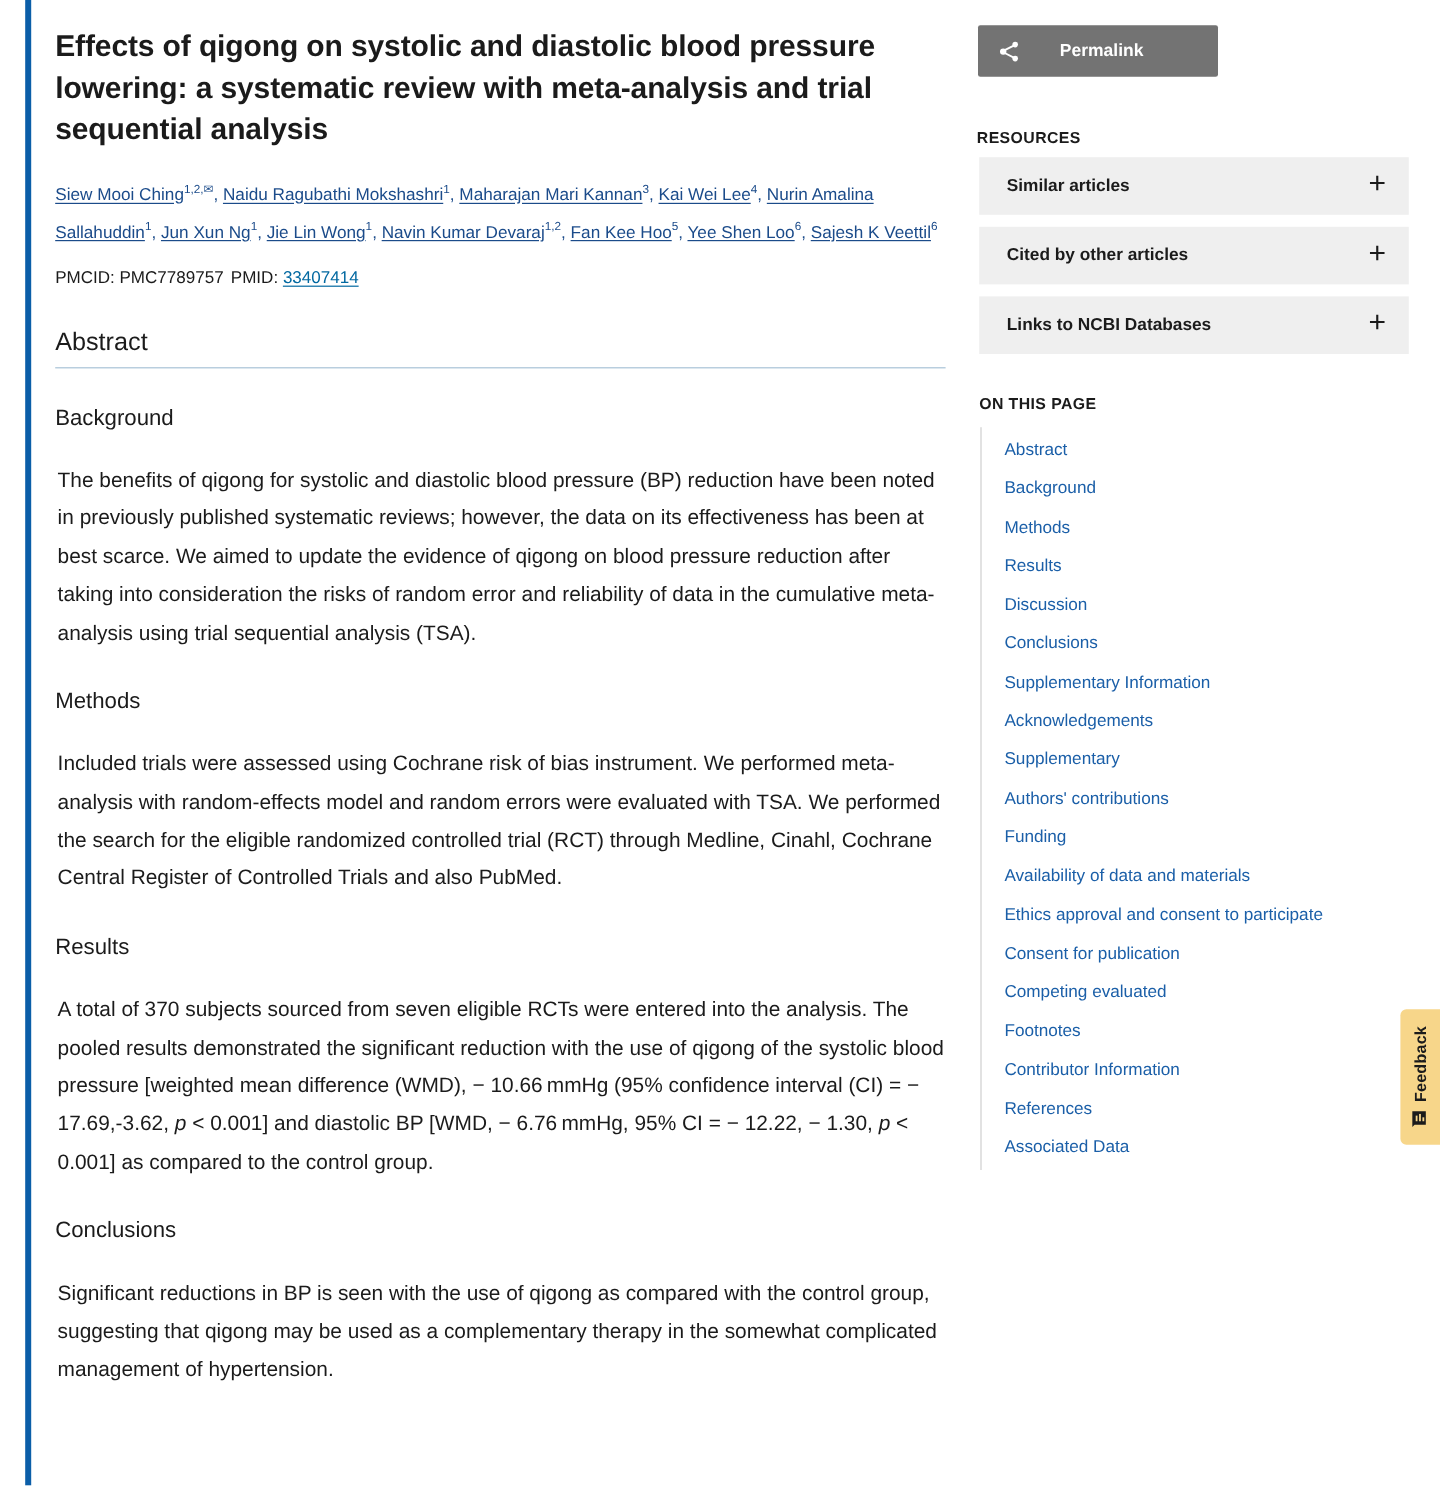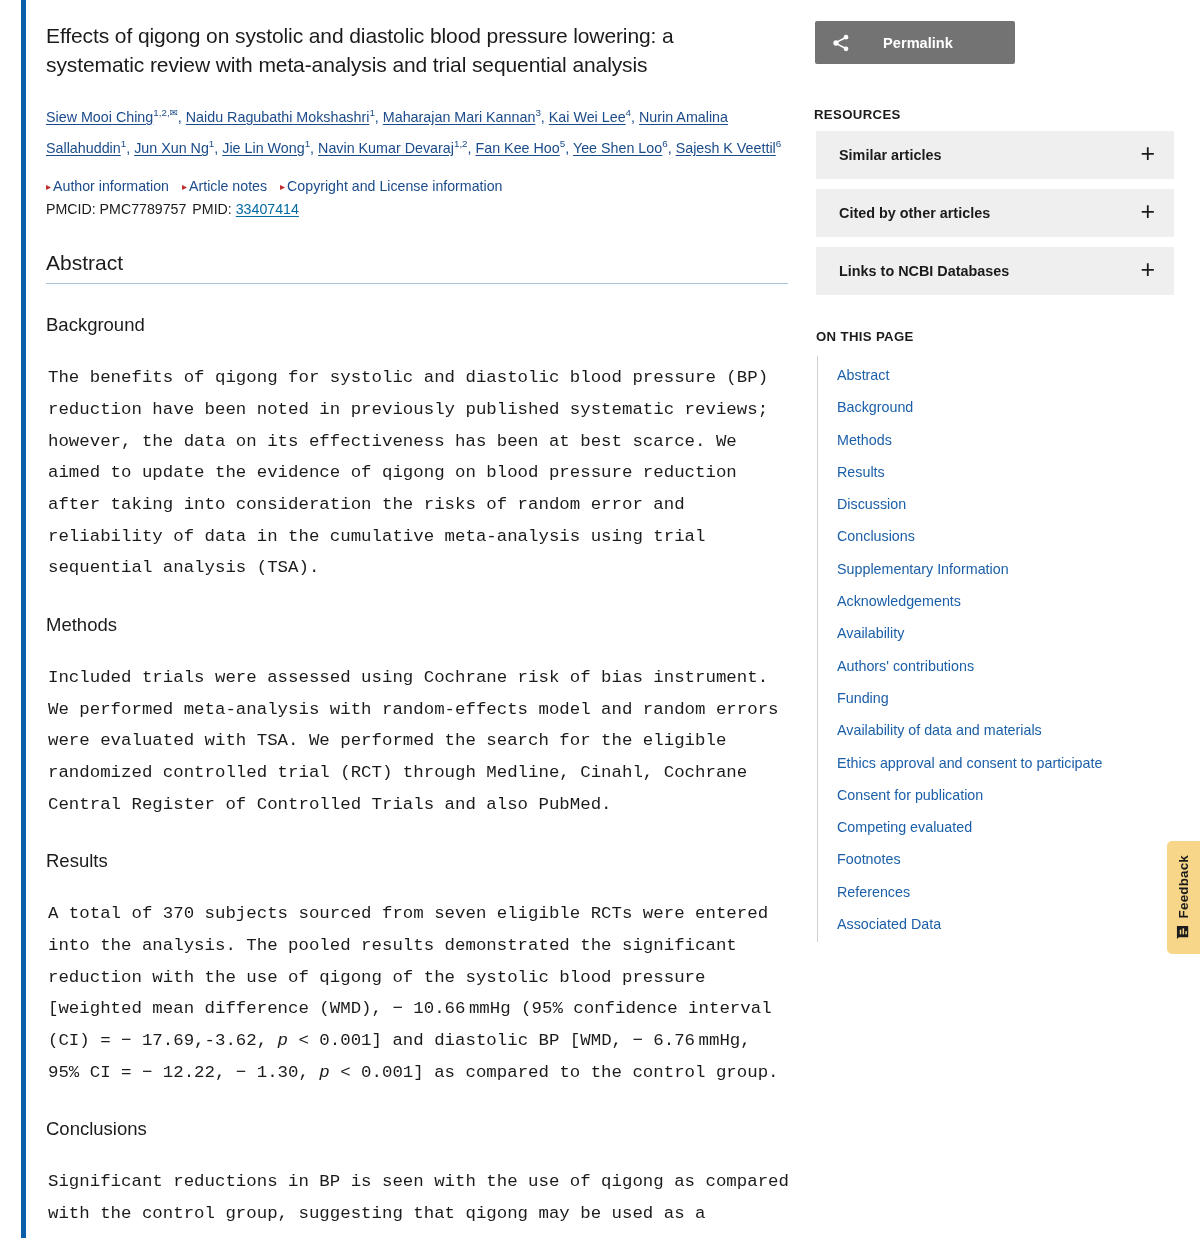--- a/index.html
+++ b/index.html
@@ -41,23 +41,23 @@
     padding: 22px 20px 0 46px;
   }
 
   .side-col {
     width: 388px;
     padding: 10px 10px 0 2px;
   }
 
   
   .article-title {
-    font-size: 21px;
+    font-size: 25px;
     line-height: 1.38;
-    font-weight: normal;
+    font-weight: bold;
     letter-spacing: -0.1px;
     margin: 0 0 22px 0;
     color: #1b1b1b;
     max-width: 705px;
   }
 
   
   .authors {
     font-size: 14.3px;
     line-height: 2.18;
@@ -117,21 +117,21 @@
     max-width: 742px;
   }
   h3.sub-title {
     font-size: 18.5px;
     font-weight: normal;
     color: #1b1b1b;
     margin: 30px 0 0 0;
   }
 
   p.body-text {
-    font-family: Liberation Mono, monospace;
+    font-family: Liberation Sans, sans-serif;
     font-size: 17.4px;
     line-height: 1.82;
     color: #1b1b1b;
     margin: 26px 0 0 2px;
     max-width: 742px;
   }
   p.body-text i { font-style: italic; }
 
   
   .permalink-btn {
@@ -251,21 +251,20 @@
 <div class="left-rail"></div>
 
 <div class="page">
 
   <div class="main-col">
 
     <h1 class="article-title">Effects of qigong on systolic and diastolic blood pressure lowering: a systematic review with meta-analysis and trial sequential analysis</h1>
 
     <div class="authors"><a href="#">Siew Mooi Ching</a><sup> 1,2,✉</sup>, <a href="#">Naidu Ragubathi Mokshashri</a><sup> 1</sup>, <a href="#">Maharajan Mari Kannan</a><sup> 3</sup>, <a href="#">Kai Wei Lee</a><sup> 4</sup>, <a href="#">Nurin Amalina Sallahuddin</a><sup> 1</sup>, <a href="#">Jun Xun Ng</a><sup> 1</sup>, <a href="#">Jie Lin Wong</a><sup> 1</sup>, <a href="#">Navin Kumar Devaraj</a><sup> 1,2</sup>, <a href="#">Fan Kee Hoo</a><sup> 5</sup>, <a href="#">Yee Shen Loo</a><sup> 6</sup>, <a href="#">Sajesh K Veettil</a><sup> 6</sup></div>
 
-    <div class="meta-links"><span class="mi"><span class="caret">▸</span><a href="#">Author information</a></span><span class="mi"><span class="caret">▸</span><a href="#">Article notes</a></span><span class="mi"><span class="caret">▸</span><a href="#">Copyright and License information</a></span></div>
 
     <div class="ids">
       <span>PMCID: PMC7789757</span><span class="sep"></span><span>PMID:</span>
       <a class="pmid-link" href="#">33407414</a>
     </div>
 
     <h2 class="sec-title">Abstract</h2>
 
     <div>
         <h3 class="sub-title">Background</h3>
@@ -316,28 +315,29 @@
 
     <nav class="otp-list">
         <a href="#">Abstract</a>
         <a href="#">Background</a>
         <a href="#">Methods</a>
         <a href="#">Results</a>
         <a href="#">Discussion</a>
         <a href="#">Conclusions</a>
         <a href="#">Supplementary Information</a>
         <a href="#">Acknowledgements</a>
-        <a href="#">Availability</a>
+        <a href="#">Supplementary</a>
         <a href="#">Authors' contributions</a>
         <a href="#">Funding</a>
         <a href="#">Availability of data and materials</a>
         <a href="#">Ethics approval and consent to participate</a>
         <a href="#">Consent for publication</a>
         <a href="#">Competing evaluated</a>
         <a href="#">Footnotes</a>
+        <a href="#">Contributor Information</a>
         <a href="#">References</a>
         <a href="#">Associated Data</a>
       </nav>
 
   </div>
 </div>
 
 <div class="feedback-tab">
   <span class="fb-text">Feedback</span>
   <span class="fb-ico">

